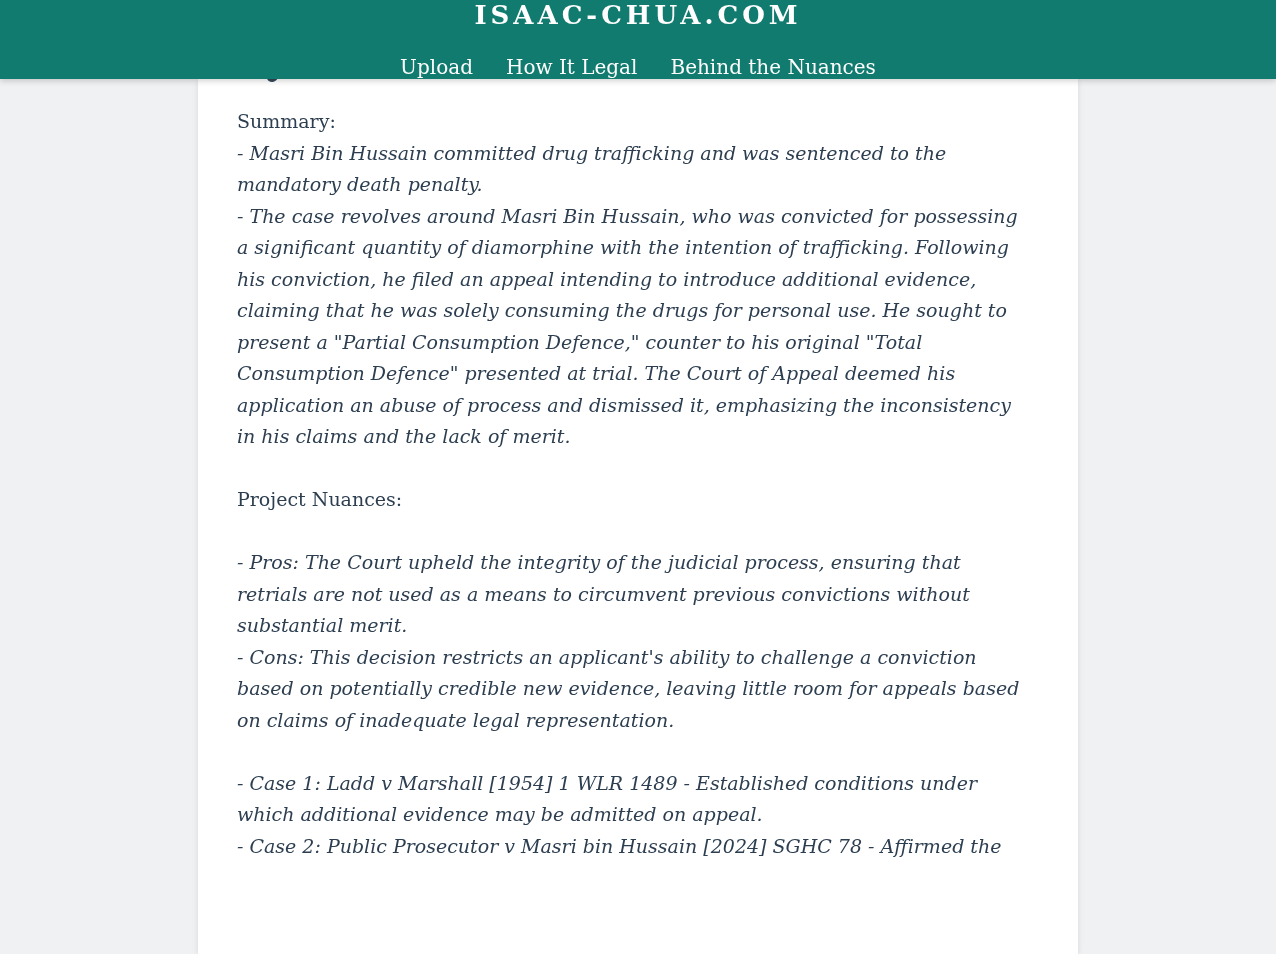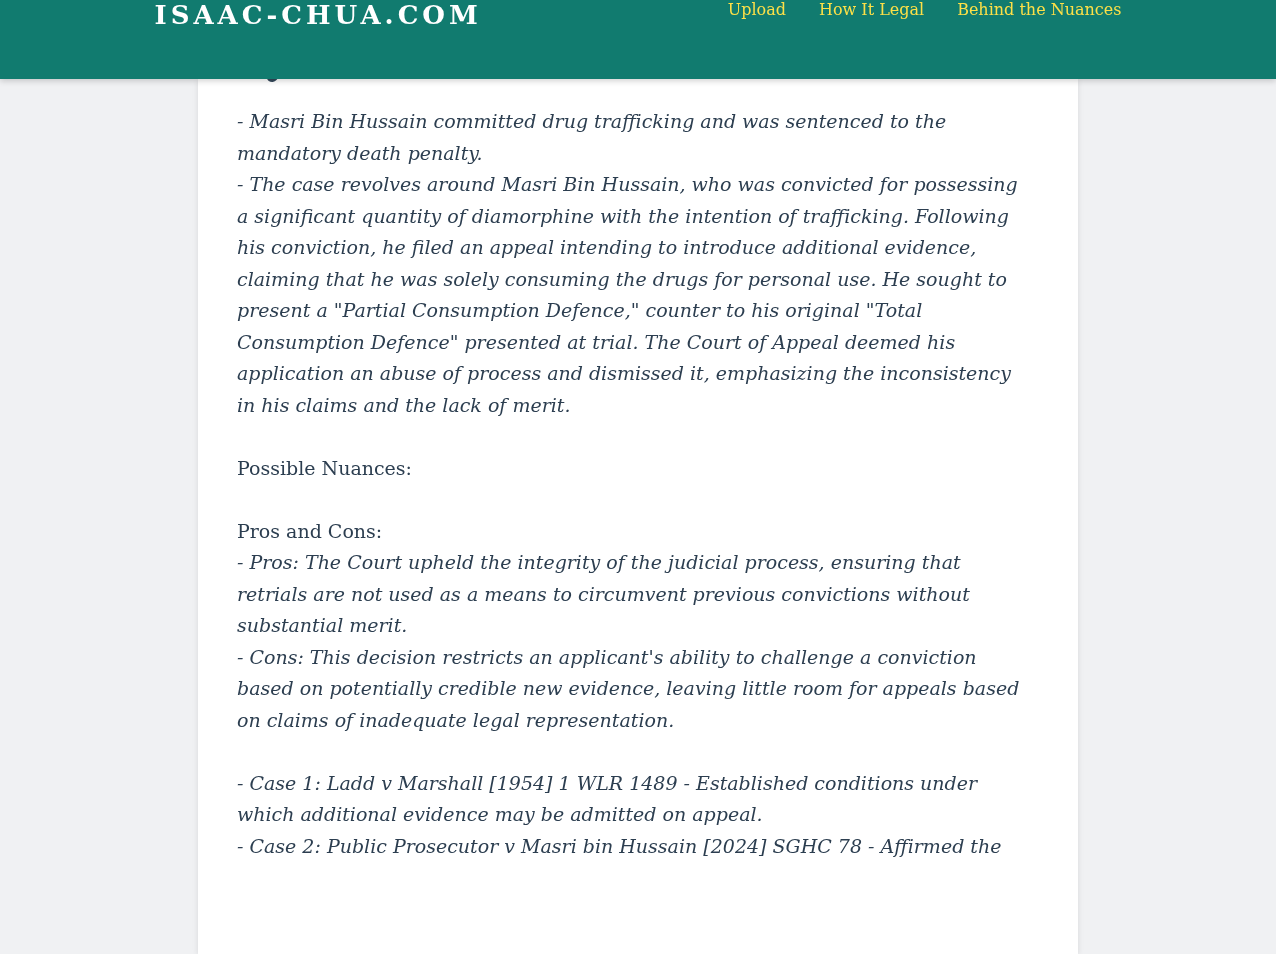--- a/index.html
+++ b/index.html
@@ -16,41 +16,42 @@
     height: 79px;
     background: #117b6f;
     box-shadow: 0 2px 6px rgba(0,0,0,0.18);
     z-index: 10;
   }
   .header-inner {
     max-width: 975px;
     margin: 0 auto;
     height: 100%;
     display: flex;
-    align-items: flex-start;
+    align-items: center;
     justify-content: space-between;
     padding: 0 4px;
+    flex-direction: column;
   }
   .logo {
     color: #ffffff;
     font-size: 26px;
     font-weight: 700;
     letter-spacing: 4px;
     text-decoration: none;
     white-space: nowrap;
     cursor: pointer;
   }
   .nav {
     display: flex;
     gap: 33px;
     align-items: center;
   }
   .nav a {
-    color: #fde047;
-    font-size: 16px;
+    color: #ffffff;
+    font-size: 20px;
     text-decoration: none;
     white-space: nowrap;
     cursor: pointer;
   }
   
   .card {
     position: relative;
     width: 880px;
     margin: 0 auto;
     background: #ffffff;
@@ -93,30 +94,30 @@
     </nav>
   </div>
 </header>
 
 <main class="card">
   <span class="clipped-fragment"></span>
 
   <div class="doc-text">
 
     <div class="doc-section">
+      <div class="section-heading">Summary:</div>
       <div class="section-body">- Masri Bin Hussain committed drug trafficking and was sentenced to the mandatory death penalty.
 - The case revolves around Masri Bin Hussain, who was convicted for possessing a significant quantity of diamorphine with the intention of trafficking. Following his conviction, he filed an appeal intending to introduce additional evidence, claiming that he was solely consuming the drugs for personal use. He sought to present a "Partial Consumption Defence," counter to his original "Total Consumption Defence" presented at trial. The Court of Appeal deemed his application an abuse of process and dismissed it, emphasizing the inconsistency in his claims and the lack of merit.</div>
     </div>
 
     <div class="doc-section">
-      <div class="section-heading">Possible Nuances:</div>
+      <div class="section-heading">Project Nuances:</div>
     </div>
 
     <div class="doc-section">
-      <div class="section-heading">Pros and Cons:</div>
       <div class="section-body">- Pros: The Court upheld the integrity of the judicial process, ensuring that retrials are not used as a means to circumvent previous convictions without substantial merit.
 - Cons: This decision restricts an applicant's ability to challenge a conviction based on potentially credible new evidence, leaving little room for appeals based on claims of inadequate legal representation.</div>
     </div>
 
     <div class="doc-section">
       <div class="section-body">- Case 1: Ladd v Marshall [1954] 1 WLR 1489 - Established conditions under which additional evidence may be admitted on appeal.
 - Case 2: Public Prosecutor v Masri bin Hussain [2024] SGHC 78 - Affirmed the</div>
     </div>
 
   </div>

